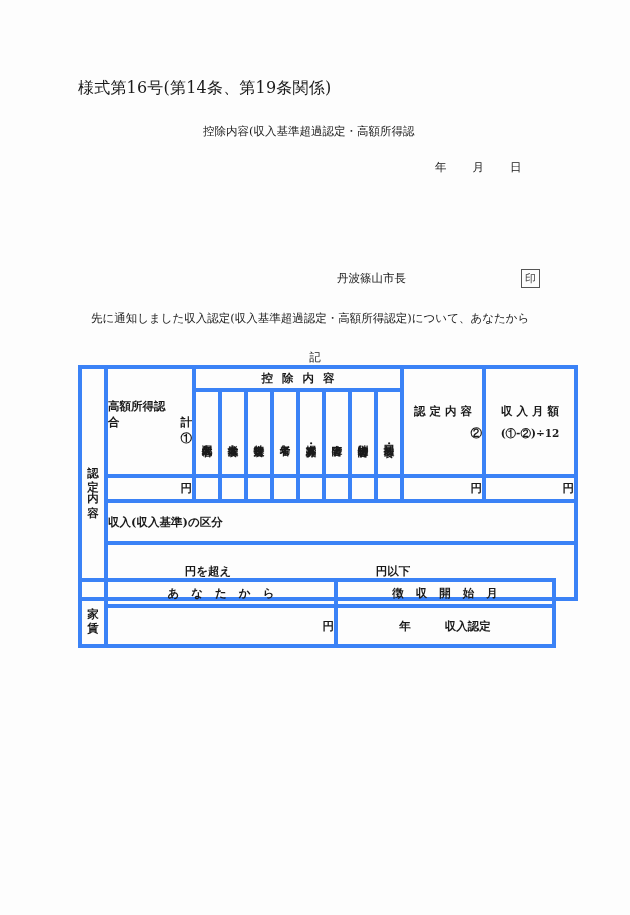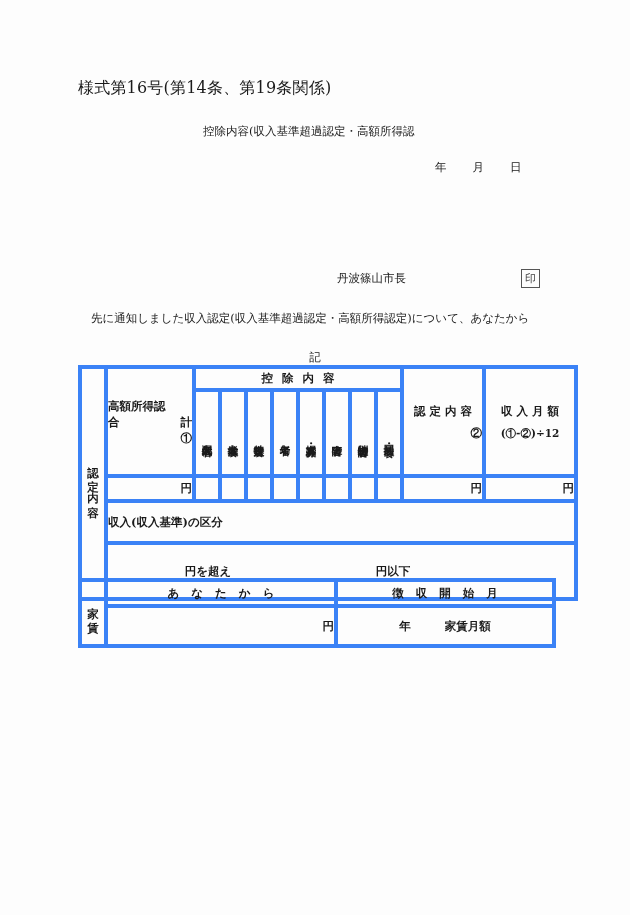--- a/index.html
+++ b/index.html
@@ -418,19 +418,19 @@
     </colgroup>
     <tbody>
       <tr>
         <td rowspan="2" class="side-label-2"><span>家</span><span>賃</span></td>
         <td class="rent-head">あなたから</td>
         <td class="rent-head">徴収開始月</td>
       </tr>
       <tr>
         <td class="rent-val-left">円</td>
         <td class="rent-val-right">
-          <span class="ry">年</span><span class="rent-gap"></span><span class="ry">家賃月額</span>
+          <span class="ry">年</span><span class="rent-gap"></span><span class="ry">収入認定</span>
         </td>
       </tr>
     </tbody>
   </table>
 
 </div>
 
 </body></html>

